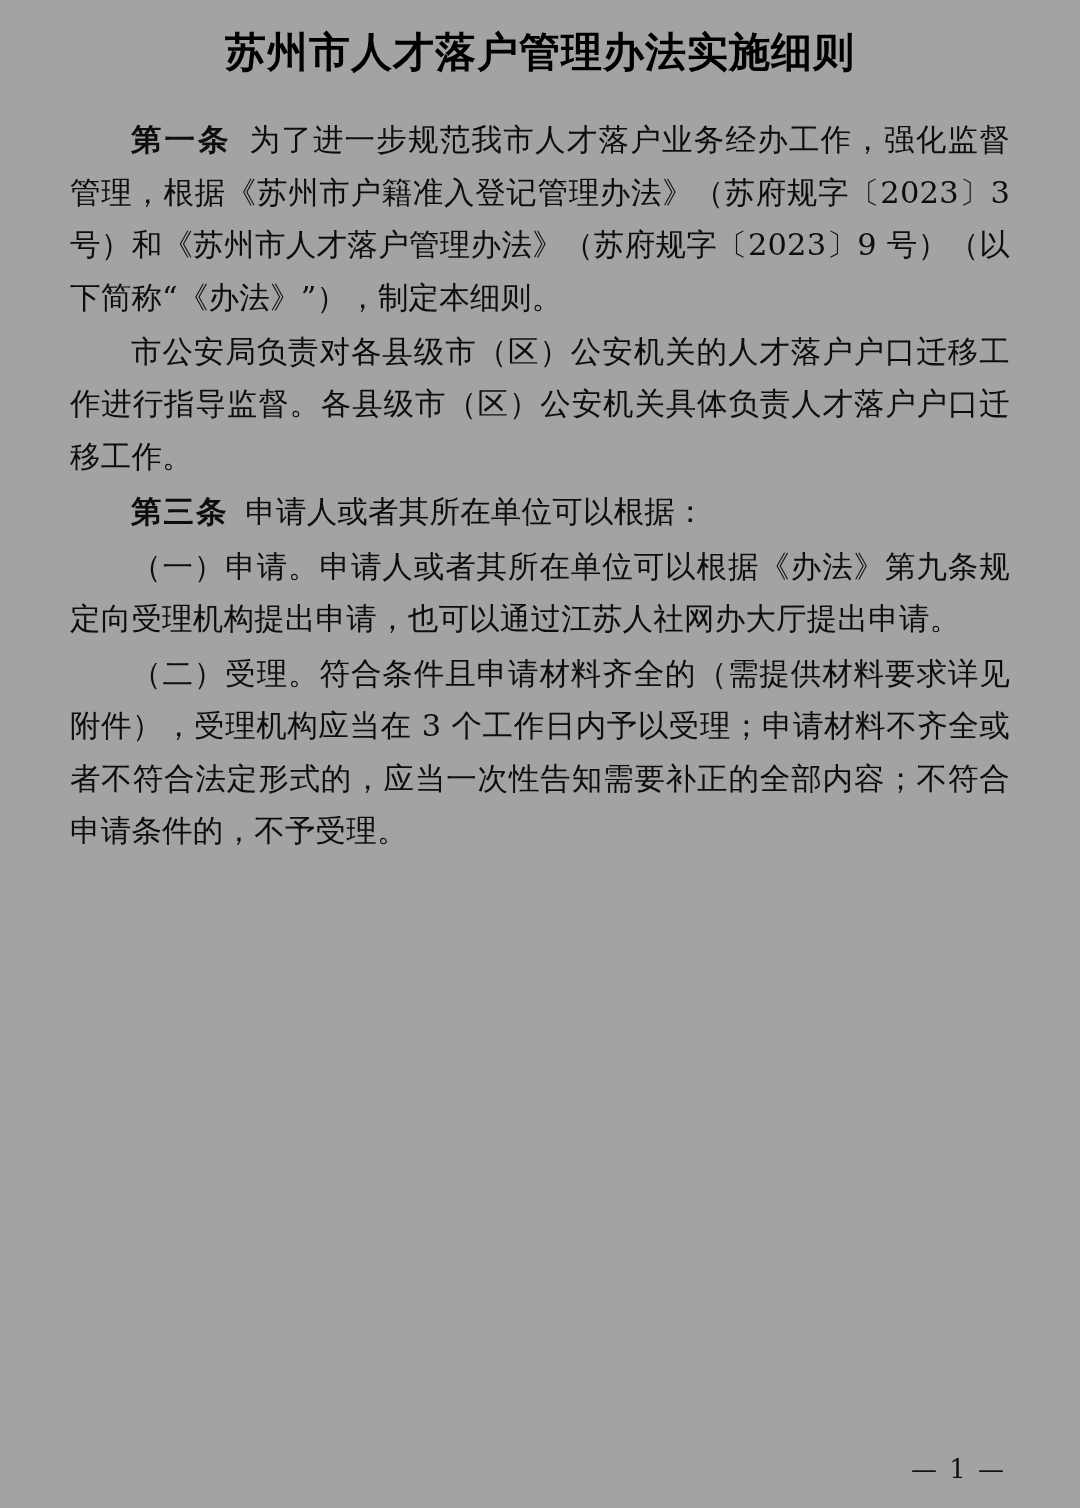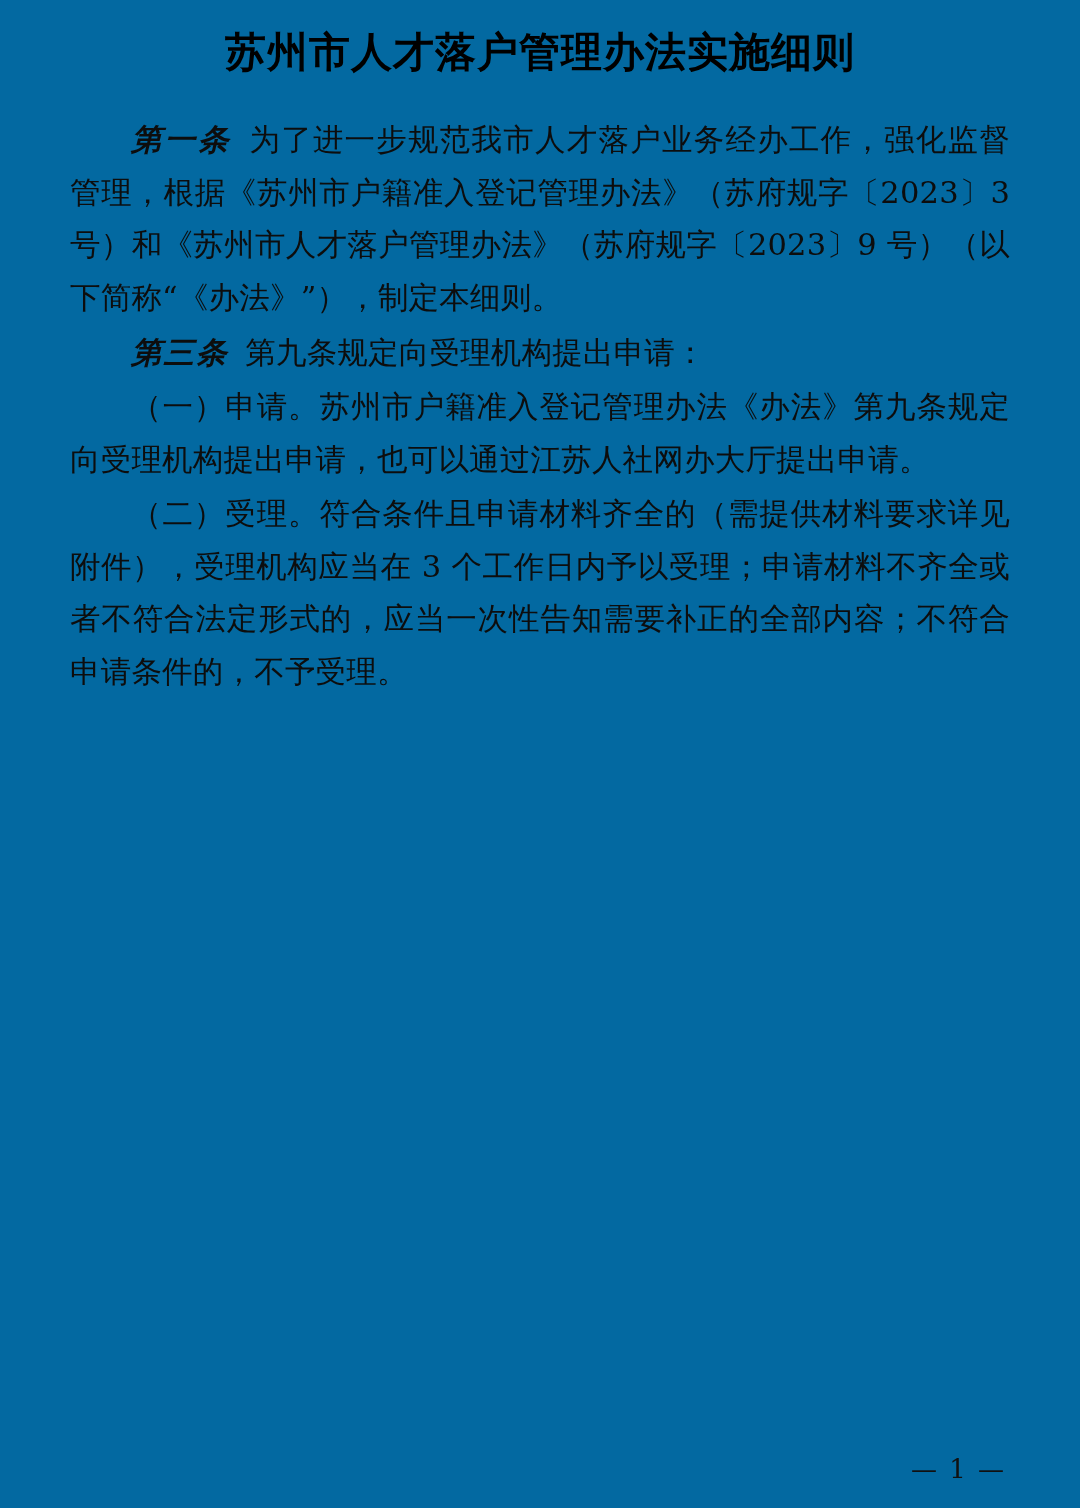--- a/index.html
+++ b/index.html
@@ -5,21 +5,21 @@
   html, body {
     margin: 0;
     padding: 0;
     background: #ffffff;
   }
   .page {
     position: relative;
     width: 1080px;
     height: 1508px;
     margin: 0 auto;
-    background: #0369a1;
+    background: #a3a3a3;
     box-sizing: border-box;
     padding: 18px 70px 42px 70px;
     font-family: "DejaVu Serif", "Liberation Serif", serif;
     color: #0d0d0d;
     overflow: hidden;
   }
   .doc-title {
     text-align: center;
     font-size: 41px;
     font-weight: bold;
@@ -36,21 +36,20 @@
     text-justify: inter-ideograph;
     letter-spacing: 0.2px;
   }
   .para {
     margin: 0 0 2px 0;
     text-indent: 2em;
   }
   .art-label {
     font-weight: bold;
     letter-spacing: 2px;
-    font-style: italic;
   }
   .gap-sm {
     display: inline-block;
     width: 0.55em;
   }
   .page-number {
     position: absolute;
     right: 74px;
     bottom: 24px;
     font-size: 26px;
@@ -65,27 +64,30 @@
 
   <h1 class="doc-title">苏州市人才落户管理办法实施细则</h1>
 
   <div class="body-text">
 
     <p class="para">
       <span class="art-label">第一条</span><span class="gap-sm"></span><span>为了进一步规范我市人才落户业务经办工作，强化监督管理，根据《苏州市户籍准入登记管理办法》（苏府规字〔2023〕3 号）和《苏州市人才落户管理办法》（苏府规字〔2023〕9 号）（以下简称“《办法》”），制定本细则。</span>
     </p>
 
 
-
     <p class="para">
-      <span class="art-label">第三条</span><span class="gap-sm"></span><span>第九条规定向受理机构提出申请：</span>
+      <span>市公安局负责对各县级市（区）公安机关的人才落户户口迁移工作进行指导监督。各县级市（区）公安机关具体负责人才落户户口迁移工作。</span>
     </p>
 
     <p class="para">
-      <span>（一）申请。苏州市户籍准入登记管理办法《办法》第九条规定向受理机构提出申请，也可以通过江苏人社网办大厅提出申请。</span>
+      <span class="art-label">第三条</span><span class="gap-sm"></span><span>申请人或者其所在单位可以根据：</span>
+    </p>
+
+    <p class="para">
+      <span>（一）申请。申请人或者其所在单位可以根据《办法》第九条规定向受理机构提出申请，也可以通过江苏人社网办大厅提出申请。</span>
     </p>
 
     <p class="para">
       <span>（二）受理。符合条件且申请材料齐全的（需提供材料要求详见附件），受理机构应当在 3 个工作日内予以受理；申请材料不齐全或者不符合法定形式的，应当一次性告知需要补正的全部内容；不符合申请条件的，不予受理。</span>
     </p>
 
 
   </div>
 
   <div class="page-number">— 1 —</div>

